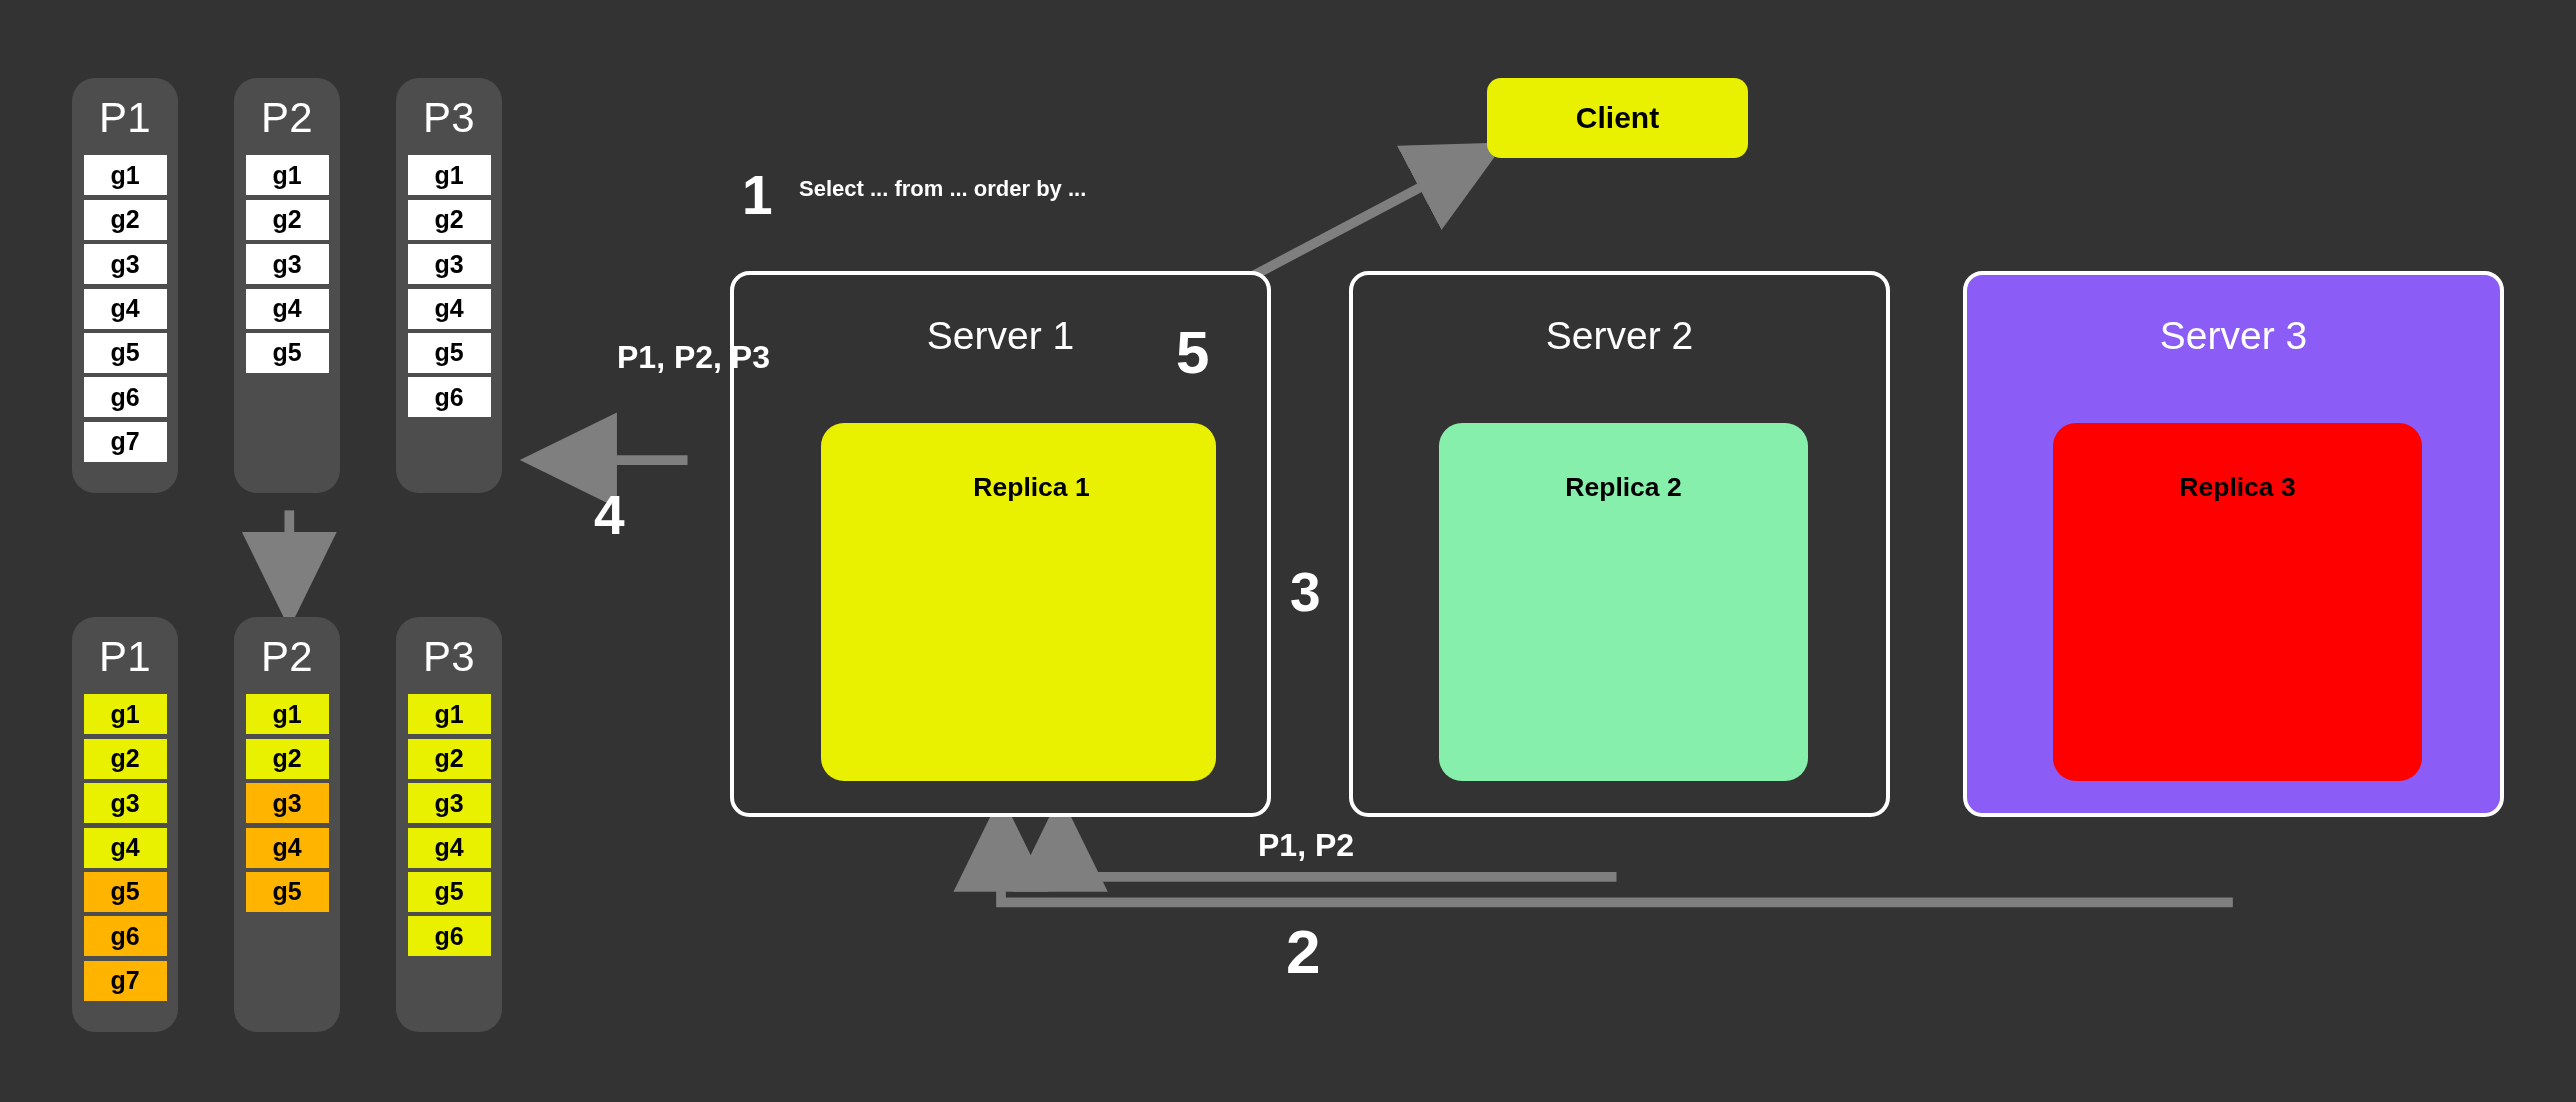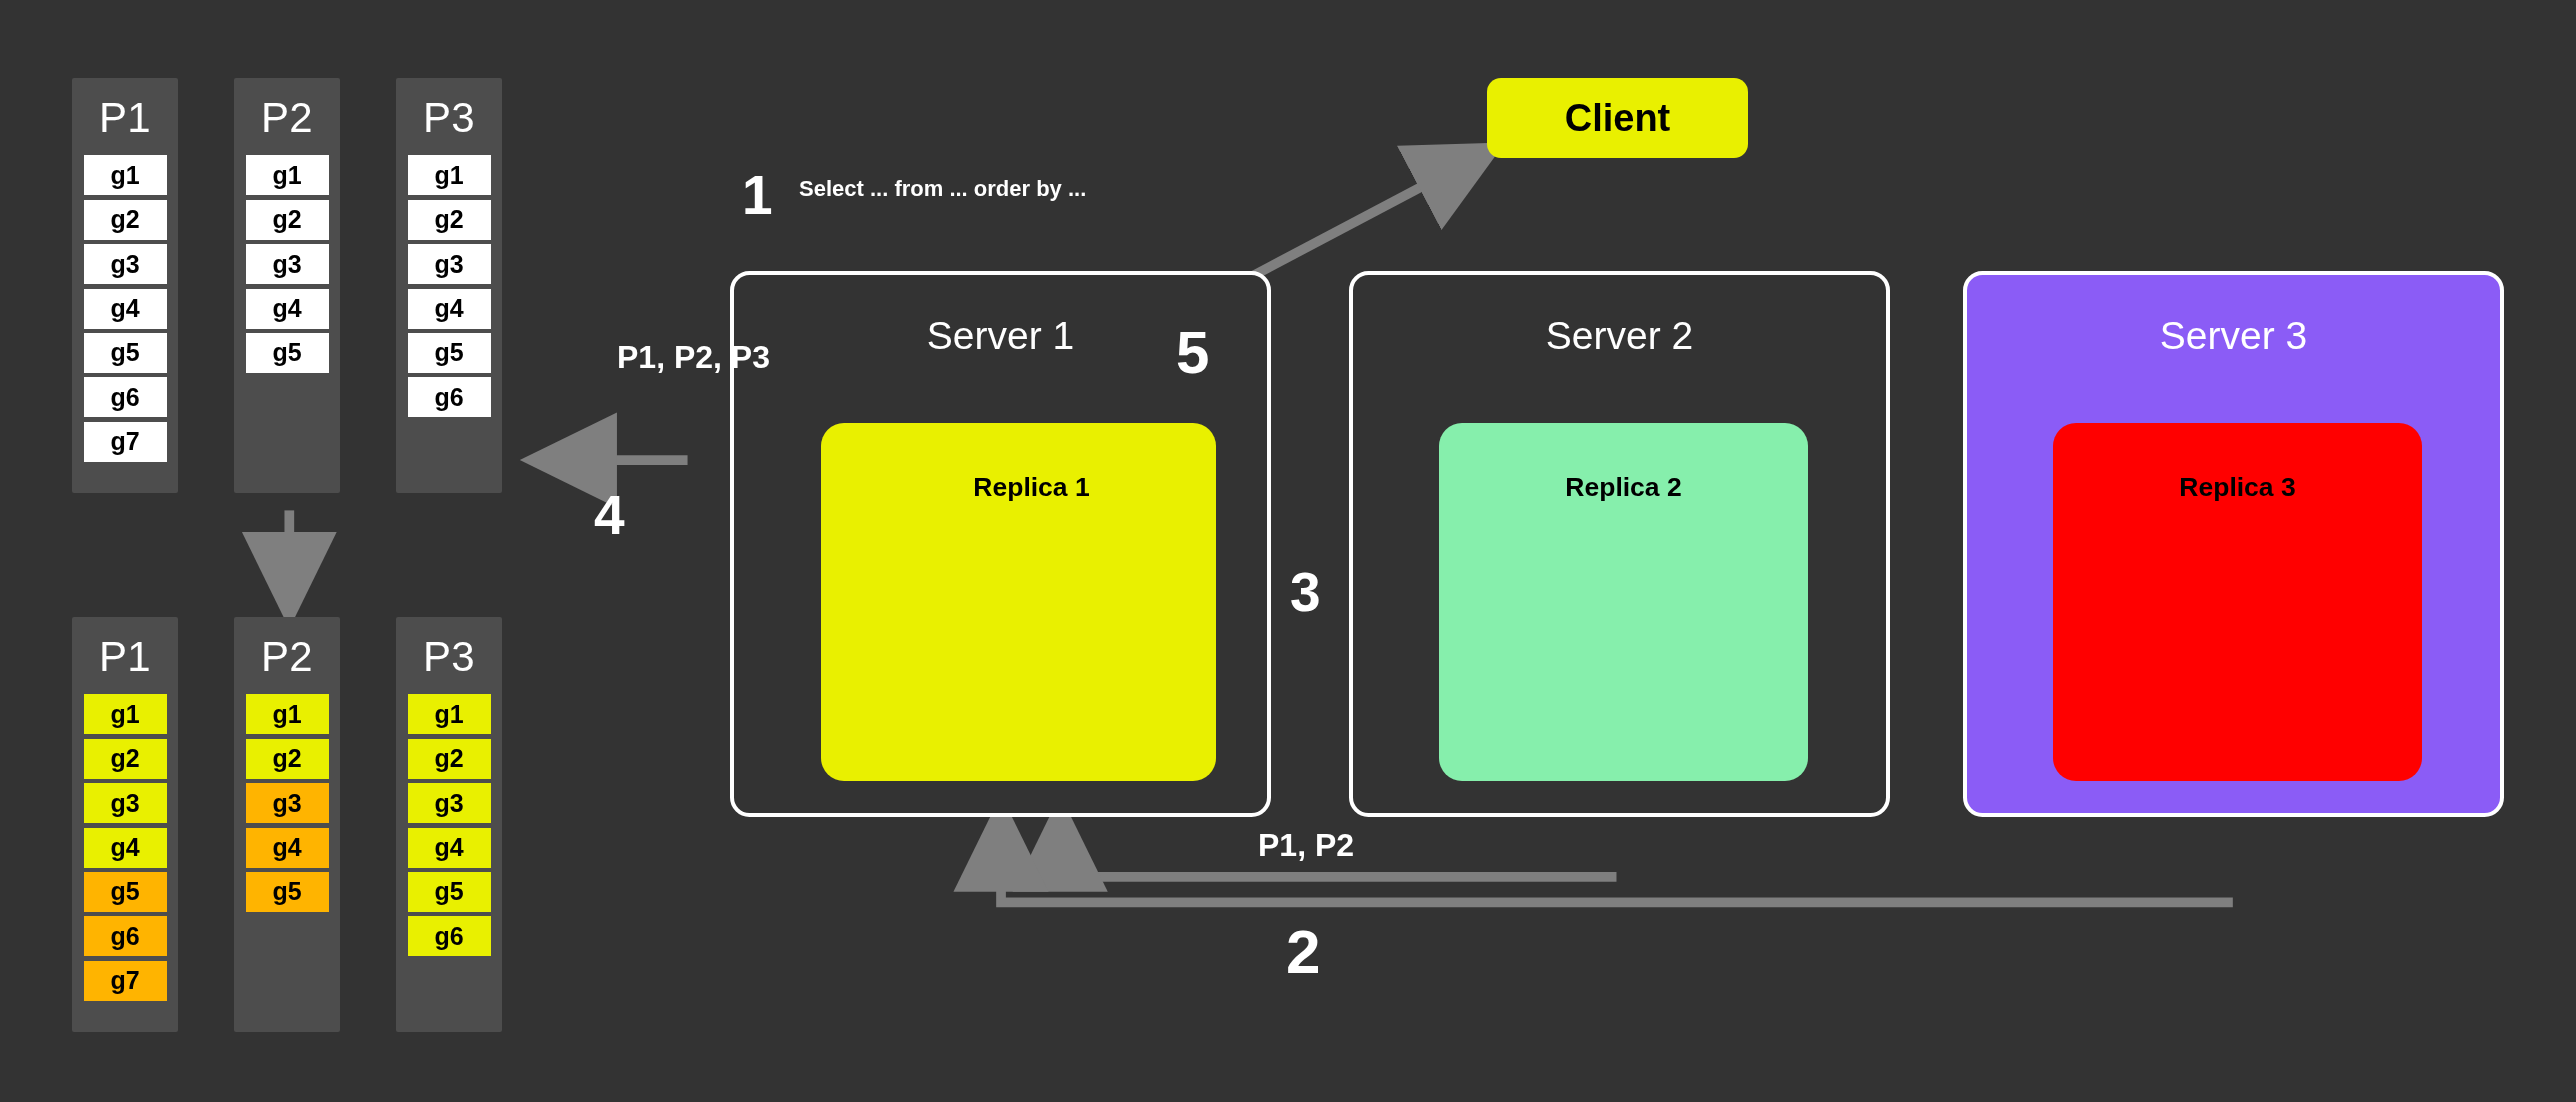--- a/index.html
+++ b/index.html
@@ -13,21 +13,21 @@
     width:2576px;
     height:1102px;
     background:#333333;
     overflow:hidden;
   }
 
   
   .pcol{
     position:absolute;
     background:#4d4d4d;
-    border-radius:2px;
+    border-radius:23px;
     display:flex;
     flex-direction:column;
     align-items:center;
   }
   .pcol-title{
     color:#ffffff;
     font-size:42px;
     font-weight:400;
     letter-spacing:0.4px;
     line-height:1;
@@ -88,21 +88,21 @@
 
   
   .client{
     position:absolute;
     background:#e9f000;
     border-radius:14px;
     display:flex;
     align-items:center;
     justify-content:center;
     color:#000000;
-    font-size:38px;
+    font-size:30px;
     font-weight:bold;
     line-height:1;
   }
 
   
   .step-num{
     position:absolute;
     color:#ffffff;
     font-weight:bold;
     line-height:1;

